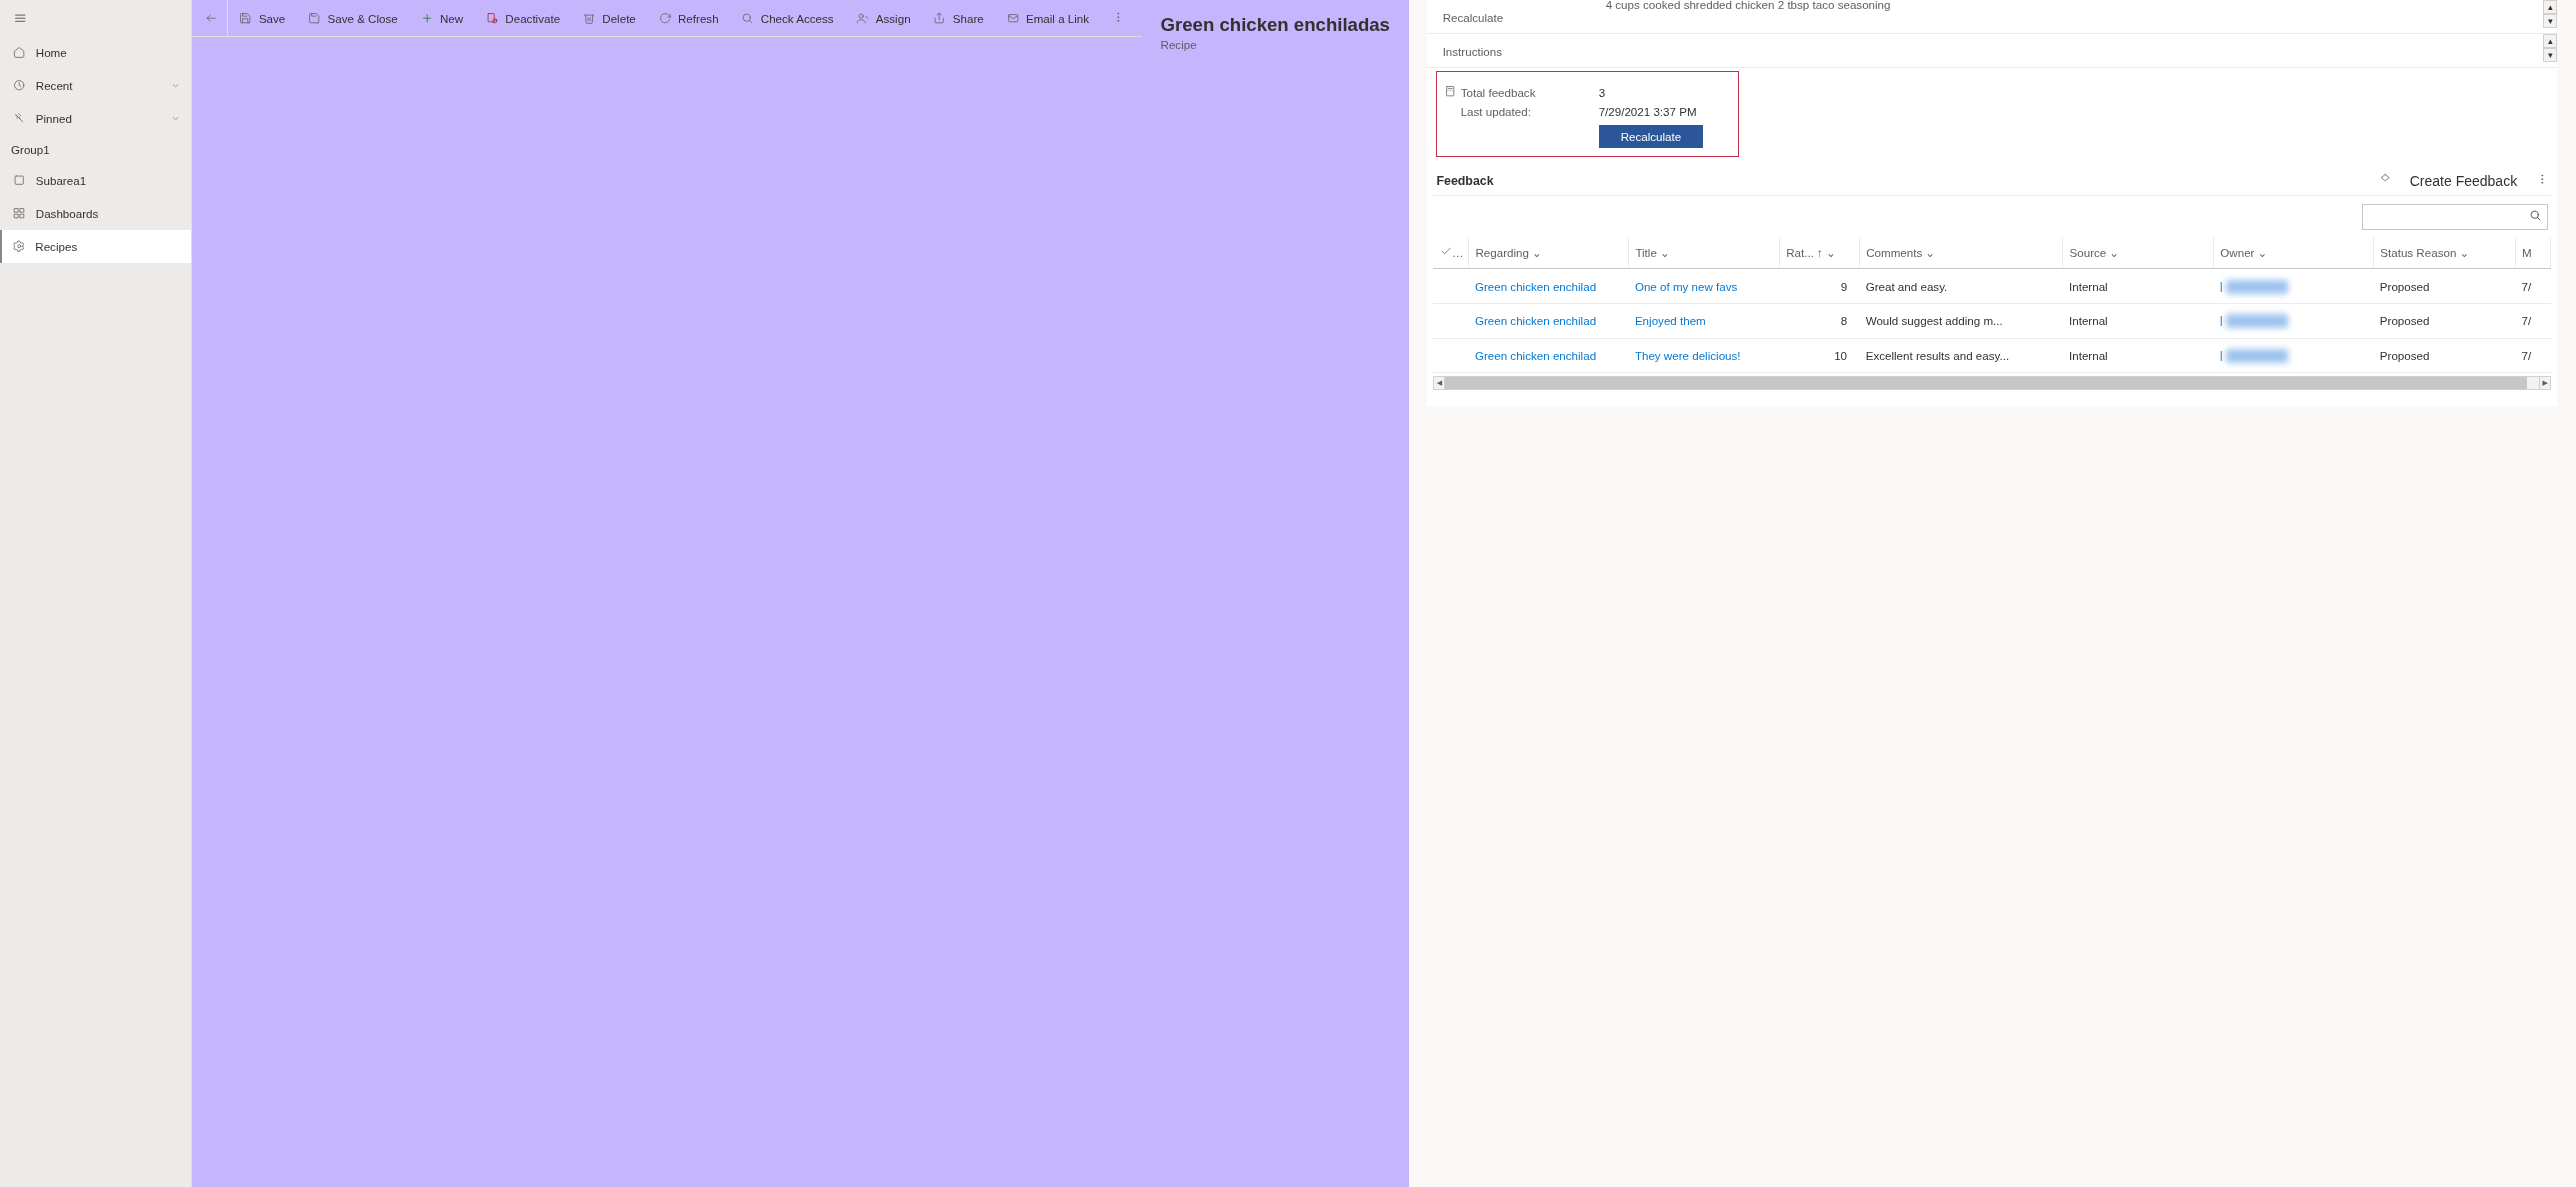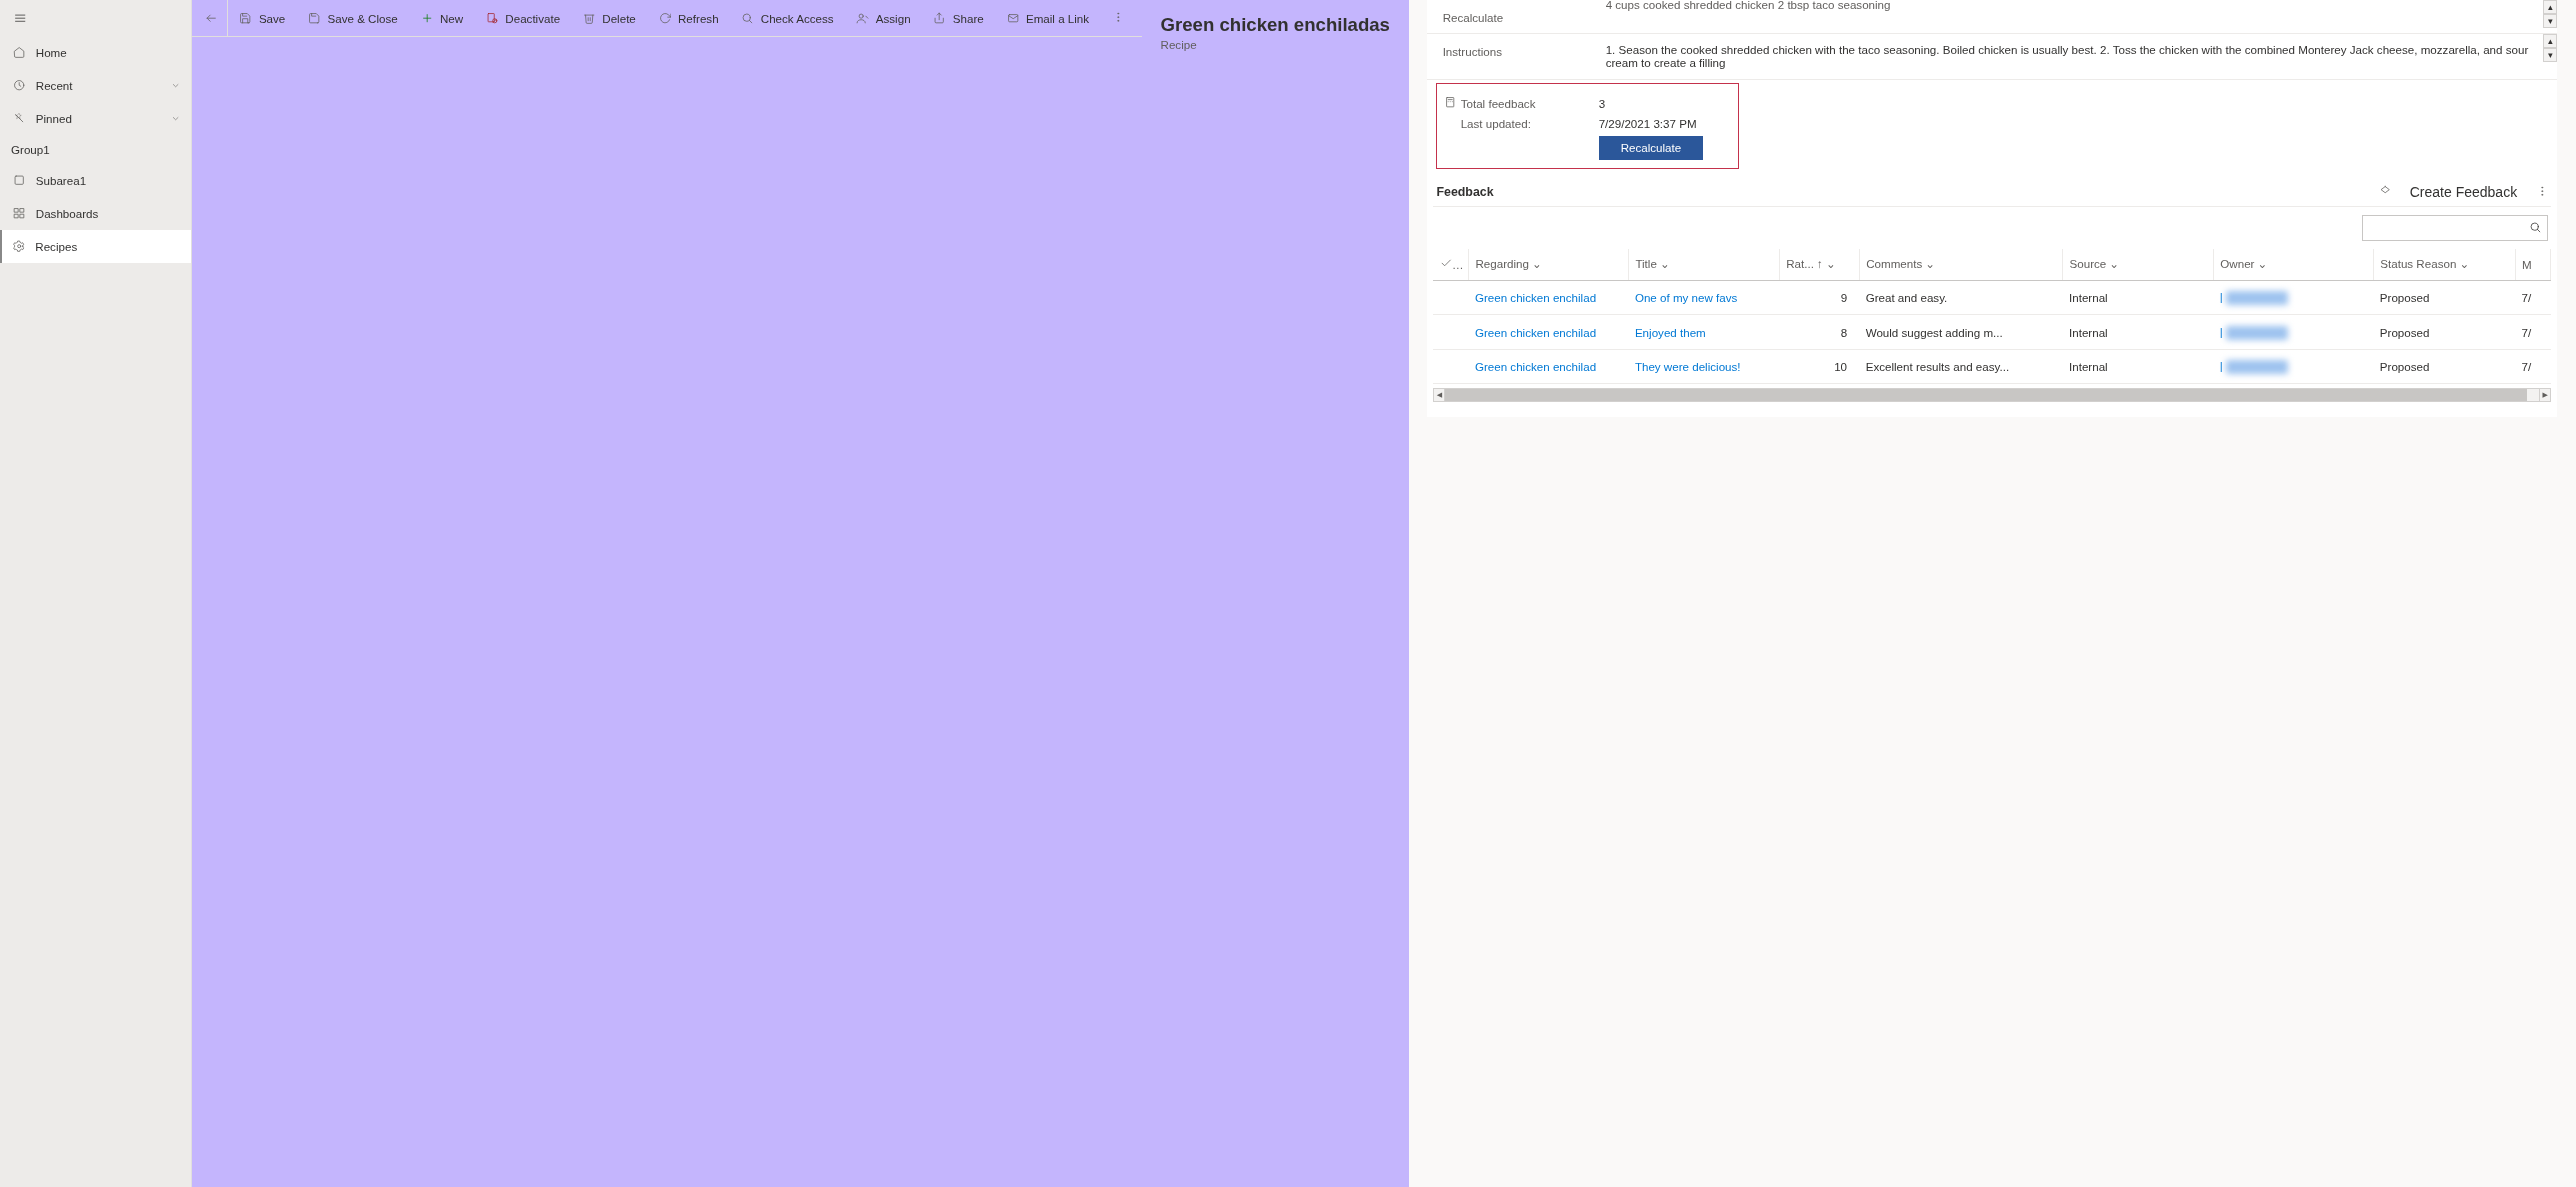--- a/index.html
+++ b/index.html
@@ -340,24 +340,20 @@
 2 tbsp taco seasoning</div>
             </div>
           <div class="mini-scrollbtns">
             <div>▲</div>
             <div>▼</div>
           </div>
         </div>
 
         <div class="field-row">
           <div class="field-label">Instructions</div>
-          <div class="field-value">
-              <div class="clipped">1. Season the cooked shredded chicken with the taco seasoning. Boiled chicken is usually best.
-2. Toss the chicken with the combined Monterey Jack cheese, mozzarella, and sour cream to create a filling</div>
-            </div>
           <div class="mini-scrollbtns">
             <div>▲</div>
             <div>▼</div>
           </div>
         </div>
 
         <div class="rollup-box">
           <div class="rollup-row">
             <div class="rl">
               <span><svg viewBox="0 0 24 24">

